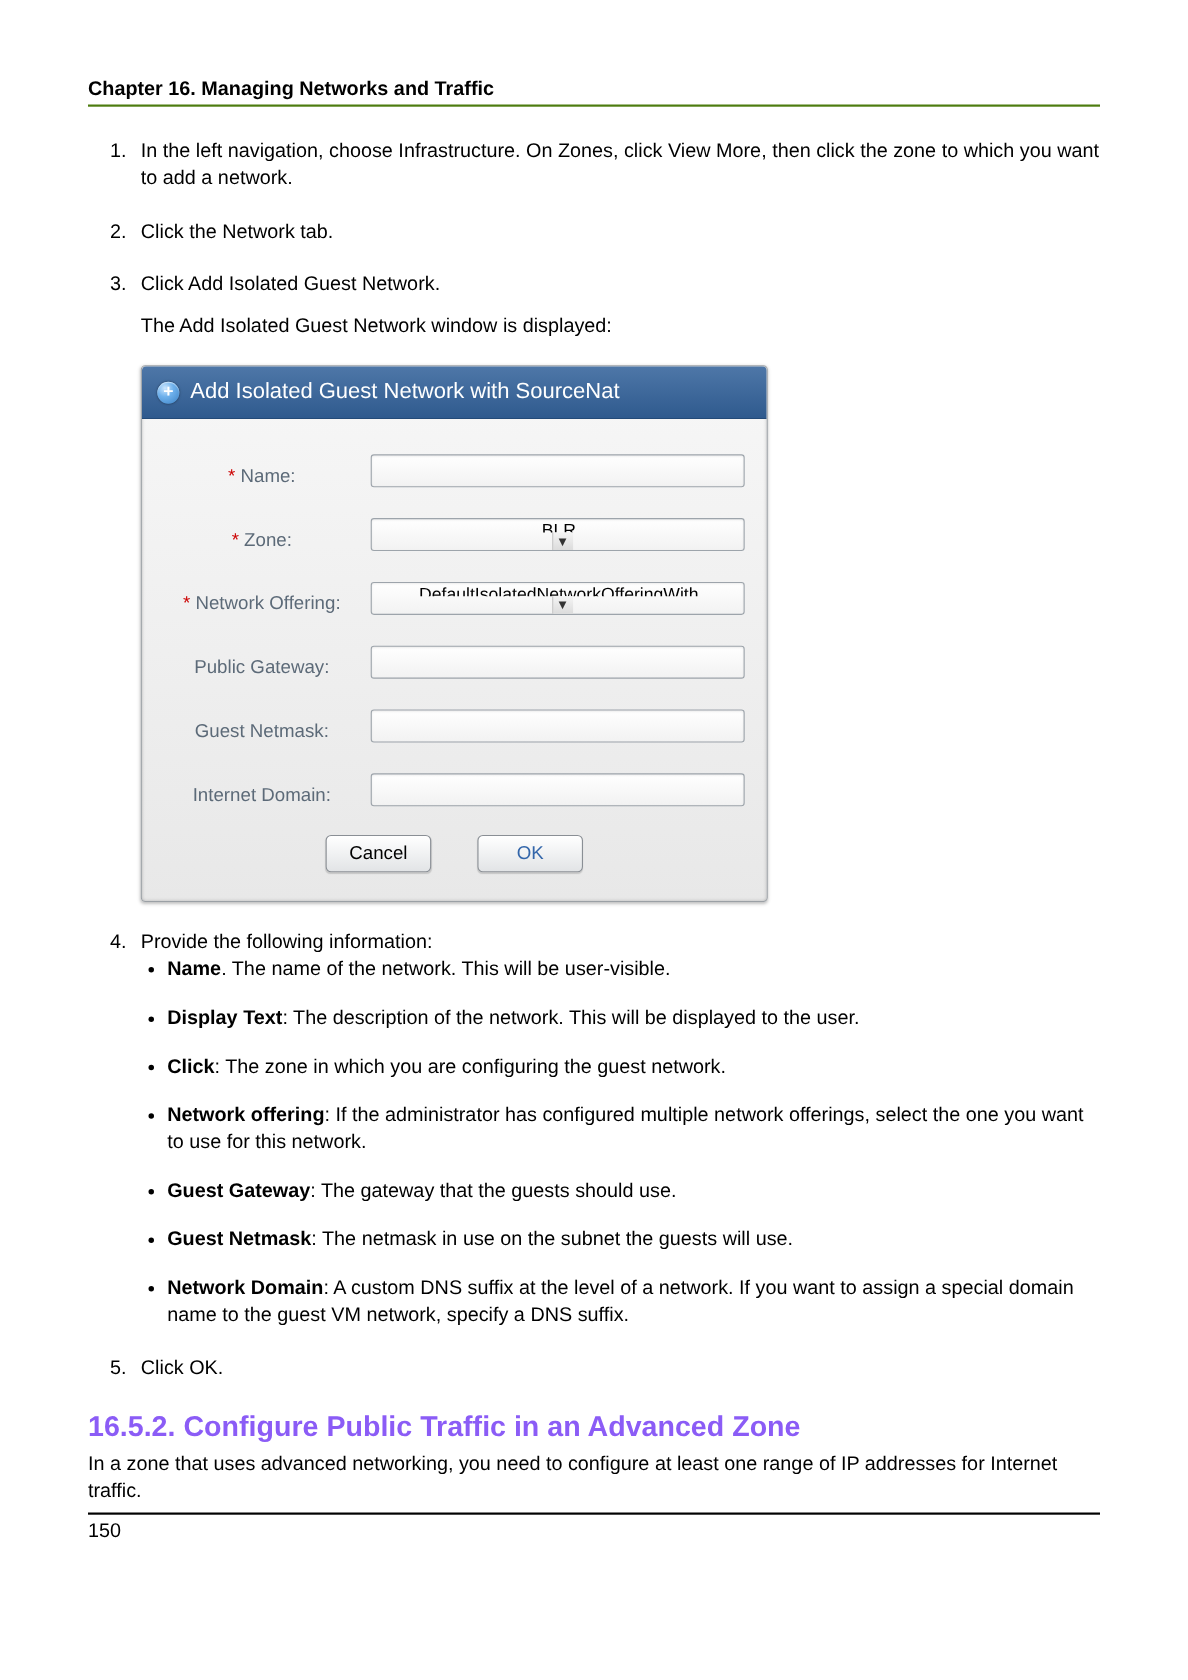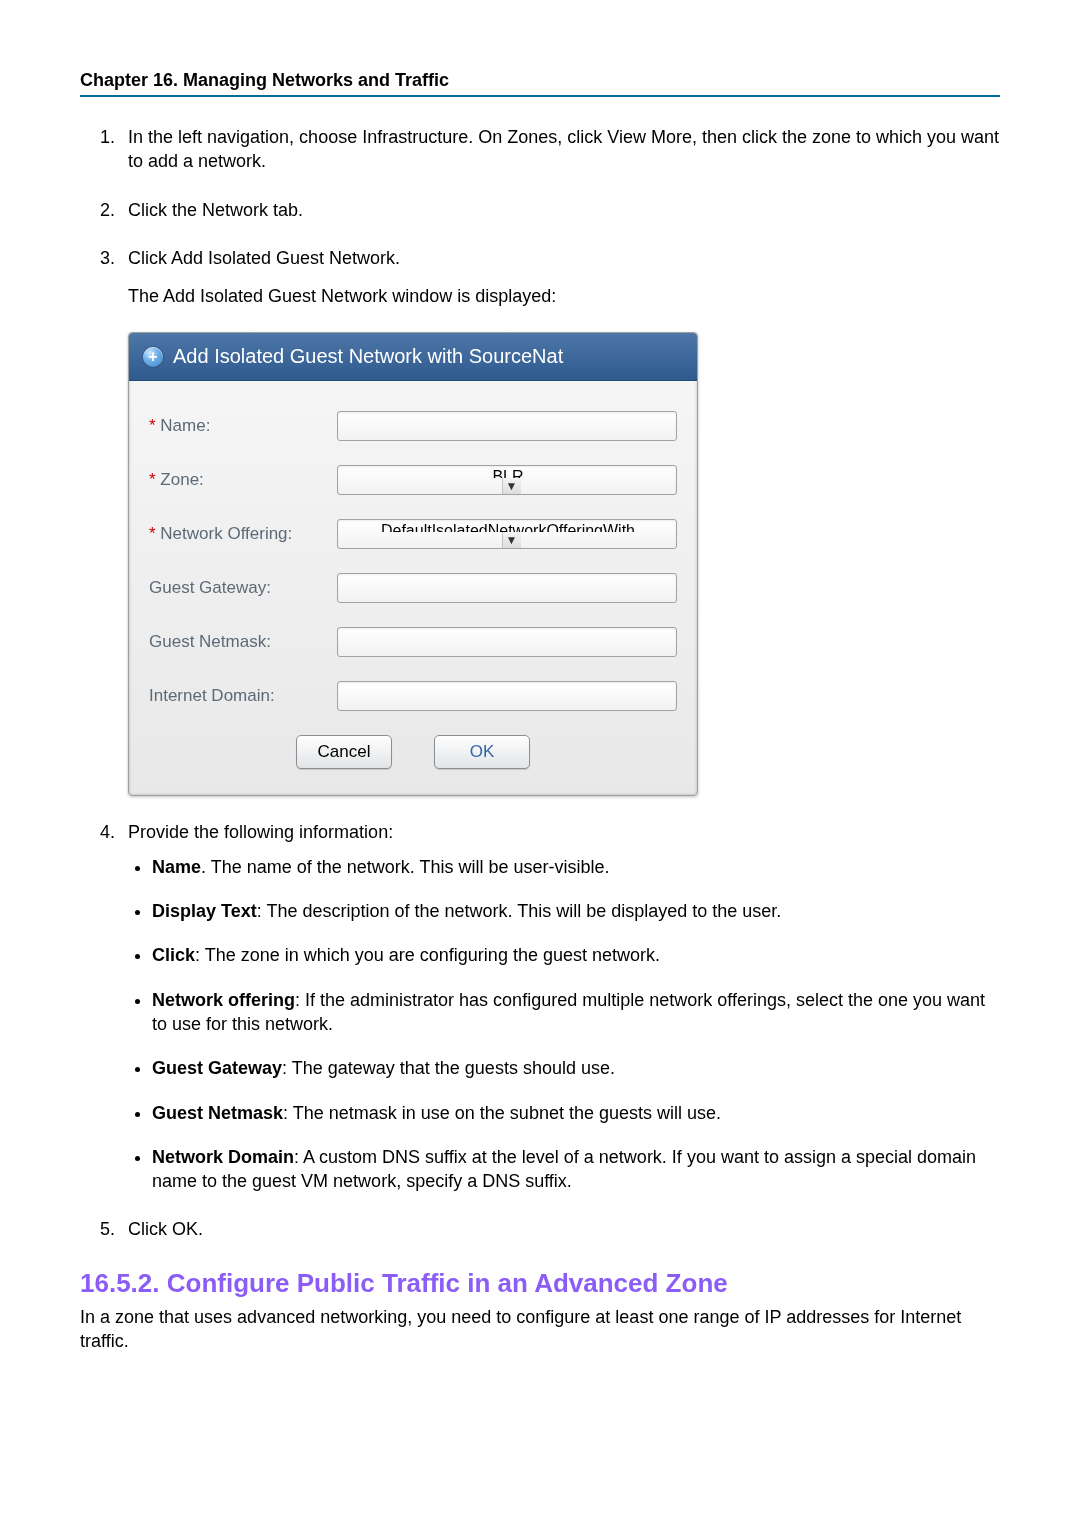--- a/index.html
+++ b/index.html
@@ -11,37 +11,36 @@
     color: #000;
     width: 1080px;
   }
   .page {
     padding: 70px 80px 40px 80px;
   }
   .chapter-header {
     font-weight: bold;
     font-size: 18px;
     padding-bottom: 4px;
-    border-bottom: 2px solid #0369a1;
+    border-bottom: 2px solid #4d7c0f;
     margin-bottom: 28px;
   }
   ol.steps {
     list-style: decimal;
     padding-left: 40px;
     margin: 0;
   }
   ol.steps > li {
     padding-left: 8px;
     margin-bottom: 24px;
     line-height: 1.35;
   }
   ul.bullets {
     list-style: disc;
     padding-left: 24px;
-    margin-top: 10px;
   }
   ul.bullets > li {
     margin-bottom: 20px;
     line-height: 1.35;
   }
   .step-sub {
     margin-top: 14px;
   }
   .dialog {
     margin-top: 24px;
@@ -80,24 +79,25 @@
   .dialog-body {
     padding: 30px 20px 6px 20px;
   }
   .form-row {
     display: flex;
     align-items: center;
     margin-bottom: 24px;
   }
   .form-label {
     width: 178px;
-    text-align: left;
+    text-align: center;
     color: #5c6a78;
     font-size: 17px;
     padding-right: 10px;
+    margin-top: 11px;
   }
   .form-label .req { color: #c00; }
   .form-input, .form-select {
     flex: 1;
     height: 28px;
     border: 1px solid #9da4ab;
     border-radius: 3px;
     background: linear-gradient(#fff, #f2f2f2);
     font-size: 16px;
     padding: 0 6px;
@@ -213,21 +213,21 @@
 
           <div class="form-row">
             <div class="form-label"><span class="req">* </span><span>Network Offering:</span></div>
             <div class="form-select">
               <span class="sel-text">DefaultIsolatedNetworkOfferingWith</span>
               <span class="sel-arrow">▼</span>
             </div>
           </div>
 
           <div class="form-row">
-            <div class="form-label"><span>Guest Gateway:</span></div>
+            <div class="form-label"><span>Public Gateway:</span></div>
             <input class="form-input" value="" style="">
           </div>
 
           <div class="form-row">
             <div class="form-label"><span>Guest Netmask:</span></div>
             <input class="form-input" value="" style="">
           </div>
 
           <div class="form-row">
             <div class="form-label"><span>Internet Domain:</span></div>
@@ -256,14 +256,17 @@
     </li>
 
     <li>
       <span>Click OK.</span>
     </li>
   </ol>
 
   <div class="section-heading">16.5.2. Configure Public Traffic in an Advanced Zone</div>
   <div class="section-text">In a zone that uses advanced networking, you need to configure at least one range of IP addresses for Internet traffic.</div>
 
+  <div class="page-footer">
+    <span>150</span>
+  </div>
 
 </div>
 
 </body></html>

